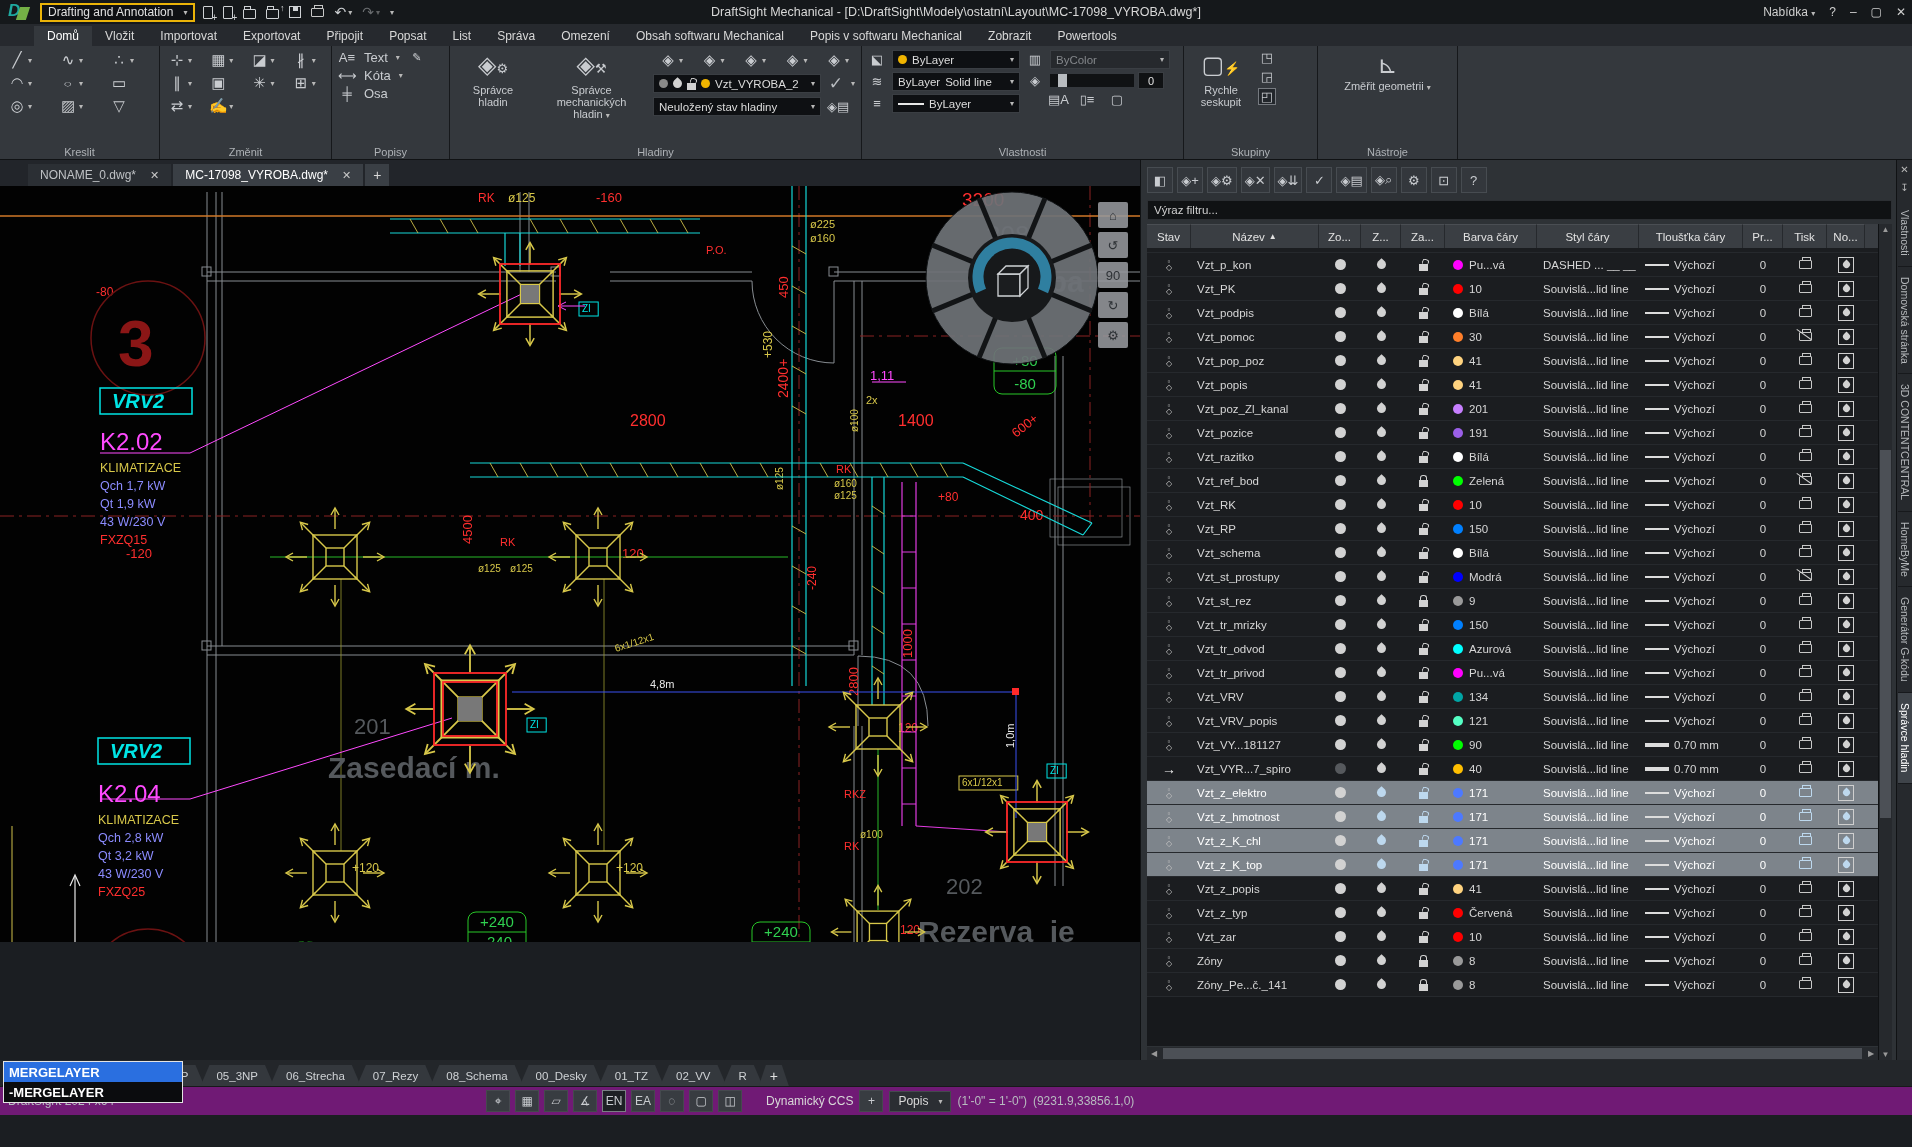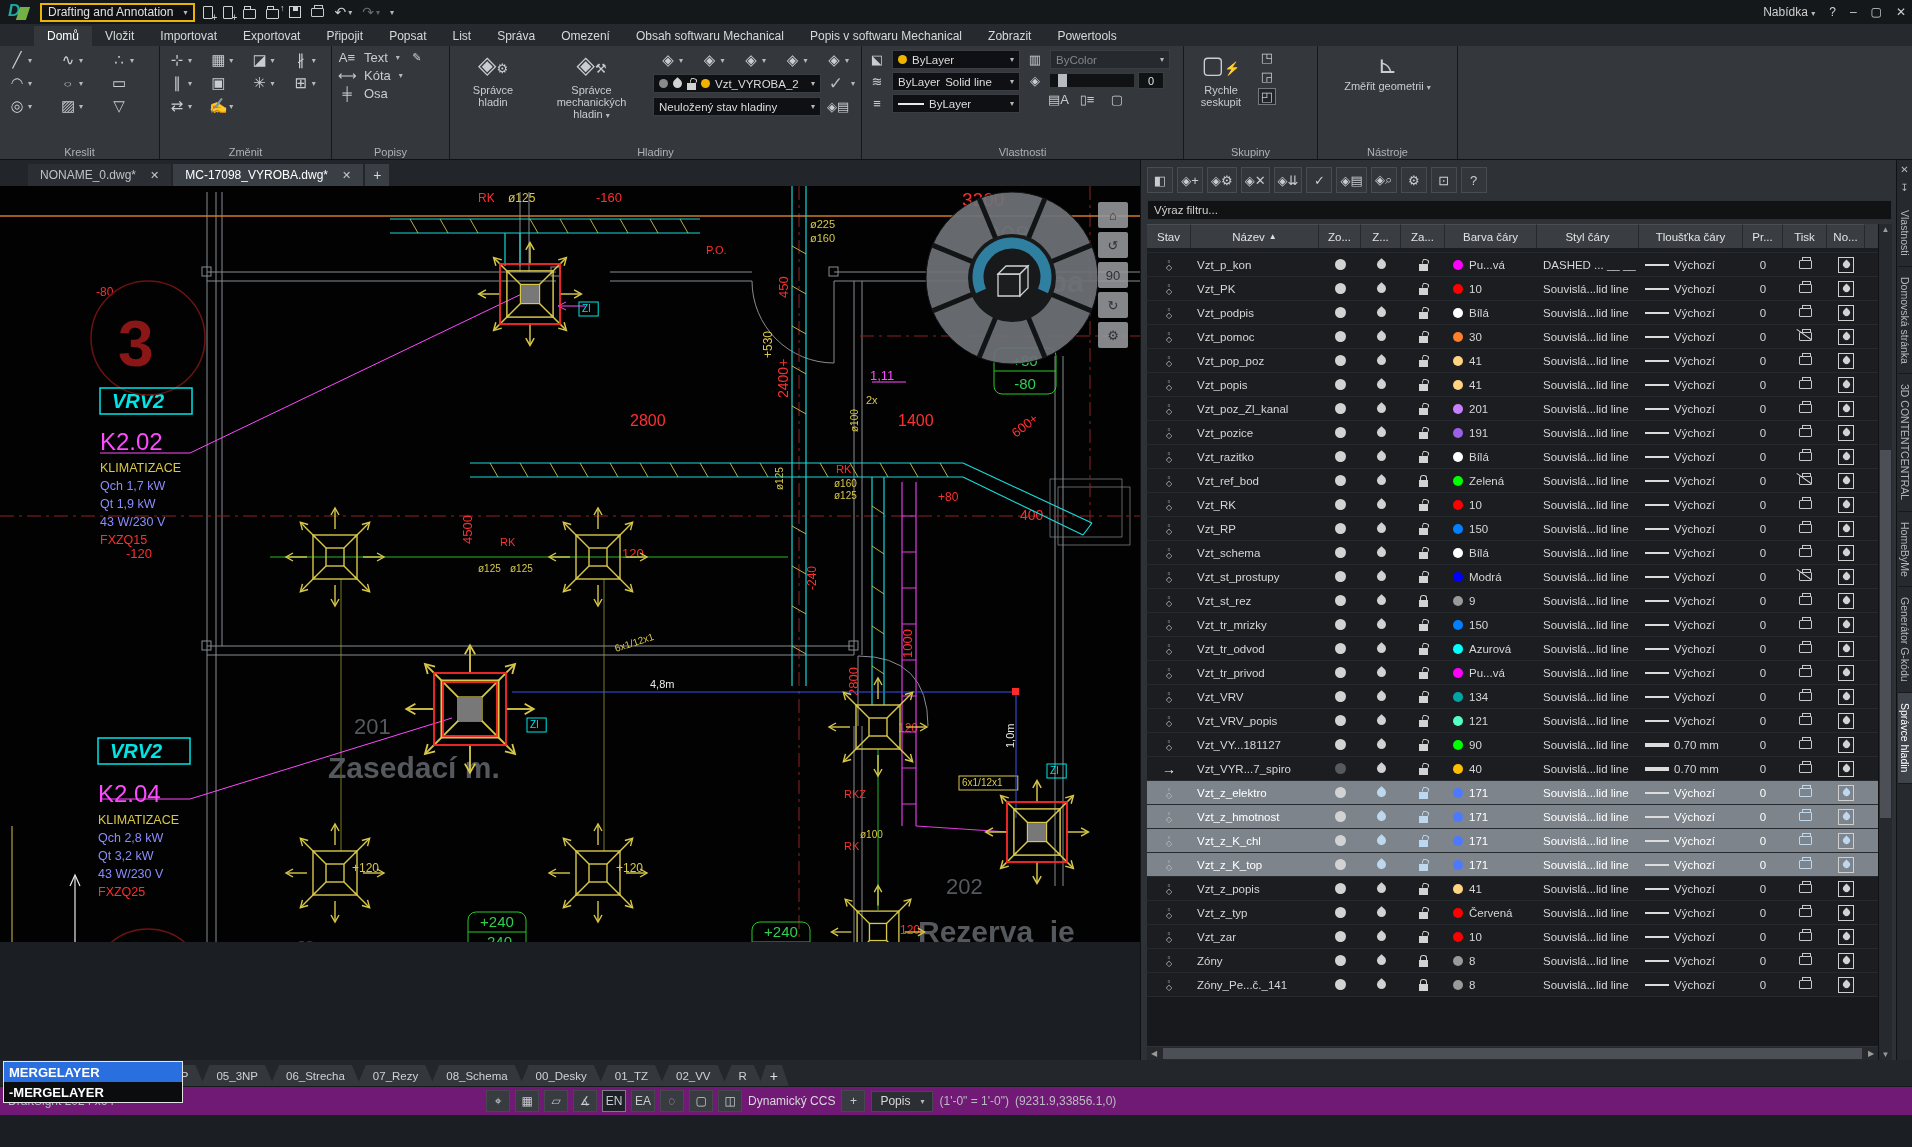--- a/index.html
+++ b/index.html
@@ -170,20 +170,21 @@
         </span>
       <span class="qbtn">
           <span class="printer"></span>
         </span>
       <span class="qbtn">↶<span class="dd">▾</span></span>
       <span class="qbtn dim">↷<span class="dd">▾</span></span>
       <span class="qbtn">
           <span class="dd">▾</span>
         </span>
     </div>
+    <div class="title-center">DraftSight Mechanical - [D:\DraftSight\Modely\ostatní\Layout\MC-17098_VYROBA.dwg*]</div>
     <div class="title-right">
       <span><span>Nabídka</span> <span class="dd">▾</span></span>
       <span>?</span>
       <span>–</span>
       <span>▢</span>
       <span>✕</span>
     </div>
   </div>
 
   <div class="menubar" id="menu-tabs">
@@ -1962,21 +1963,21 @@
         <span class="sico">⌖</span>
         <span class="sico">▦</span>
         <span class="sico">▱</span>
         <span class="sico">∡</span>
         <span class="sico active">EN</span>
         <span class="sico">EA</span>
         <span class="sico">◌</span>
         <span class="sico">▢</span>
         <span class="sico">◫</span>
       </span>
-    <span style="color:#d8d8d8;margin-left:0">Dynamický CCS</span>
+    <span style="color:#d8d8d8;margin-left:18px">Dynamický CCS</span>
     <span class="sico">+</span>
     <span class="scombo">
       <span>Popis</span>
         <span class="dd">▾</span>
     </span>
     <span>(1'-0" = 1'-0")</span>
     <span>(9231.9,33856.1,0)</span>
     <span style="flex:1"></span>
   </div>
 

